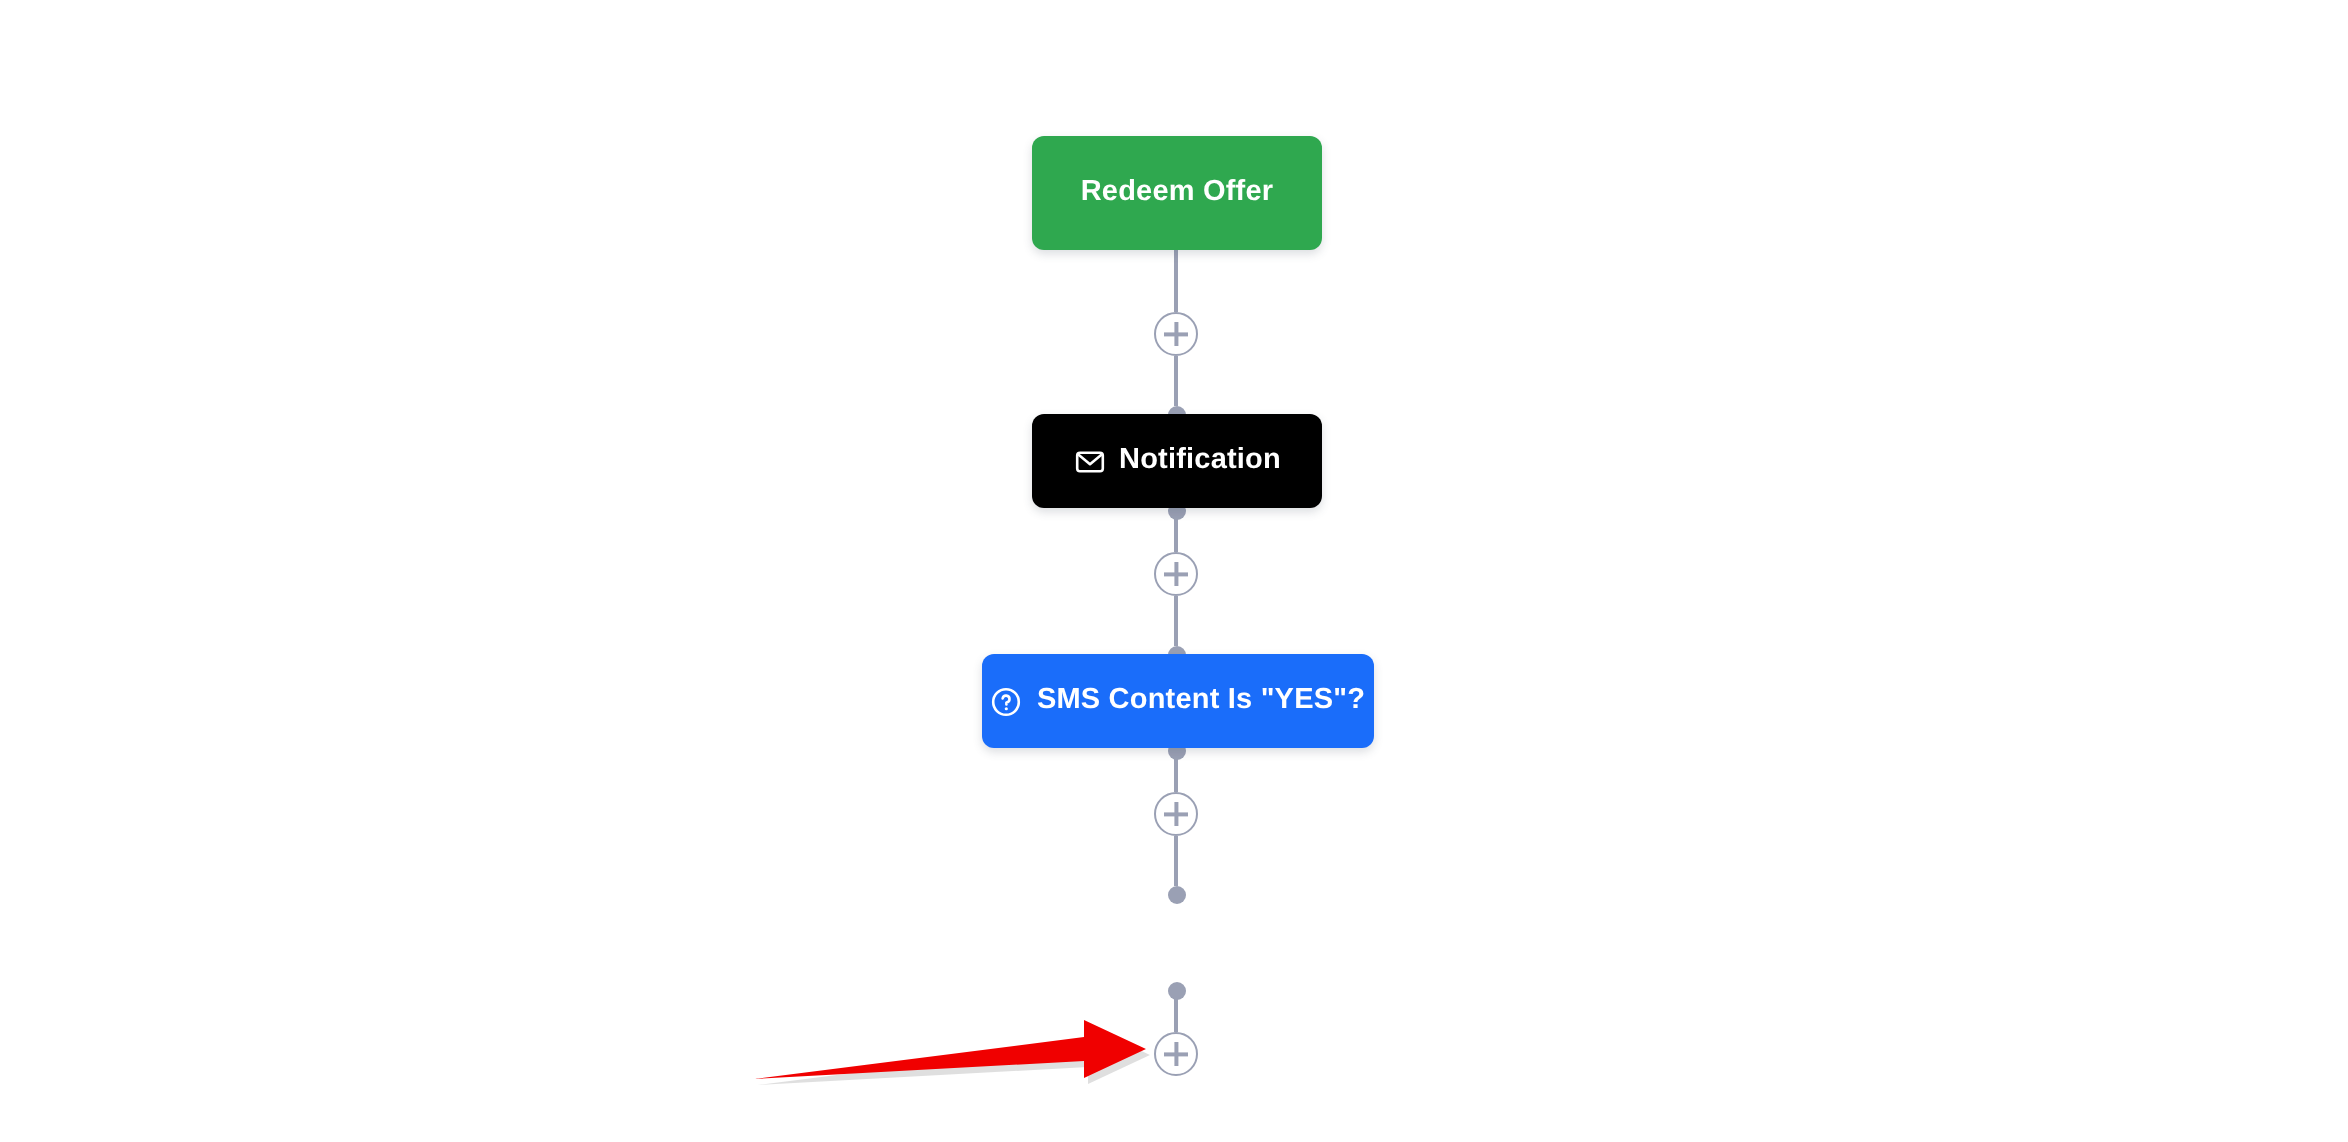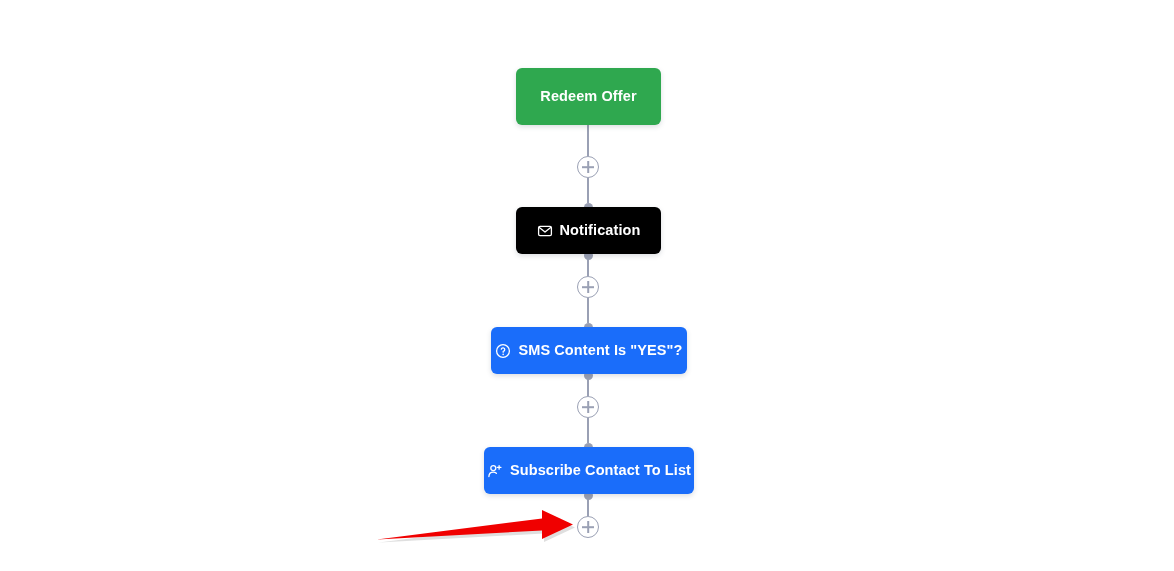--- a/index.html
+++ b/index.html
@@ -161,30 +161,20 @@
       <span class="ico">
         <svg width="16" height="16" viewBox="0 0 16 16" fill="none">
           <circle cx="8" cy="8" r="6.4" stroke="#ffffff" stroke-width="1.3"></circle>
           <path d="M6.3 6.2 a1.75 1.75 0 1 1 1.9 2.1 v0.9" stroke="#ffffff" stroke-width="1.3" stroke-linecap="round" stroke-linejoin="round"></path>
           <circle cx="8.15" cy="11.4" r="0.78" fill="#ffffff"></circle>
         </svg>
       </span>
       <span class="label">SMS Content Is "YES"?</span>
     </div>
 
-    <div class="node node-blue" style="left:484px; top:447px; width:210px; height:47px;">
-      <span class="ico">
-        <svg width="16" height="16" viewBox="0 0 16 16" fill="none">
-          <circle cx="6.3" cy="5.1" r="2.5" stroke="#ffffff" stroke-width="1.3"></circle>
-          <path d="M1.9 13.6 c0 -2.9 2 -4.5 4.4 -4.5 c1.2 0 2.3 0.4 3.1 1.1" stroke="#ffffff" stroke-width="1.3" stroke-linecap="round"></path>
-          <path d="M12.1 2.6 v3.6 M10.3 4.4 h3.6" stroke="#ffffff" stroke-width="1.3" stroke-linecap="round"></path>
-        </svg>
-      </span>
-      <span class="label">Subscribe Contact To List</span>
-    </div>
 
   </div>
 
   <div class="annotation">
     <svg width="230" height="60" viewBox="0 0 230 60">
       <g>
         <polygon points="17,44.5 182,23.5 182,15 213,29.5 182,44 182,35.5" fill="#b8b8b8" opacity="0.45" transform="translate(2,3)"></polygon>
         <polygon points="17,44.5 182,23.5 182,15 213,29.5 182,44 182,35.5" fill="#f00000"></polygon>
       </g>
     </svg>

